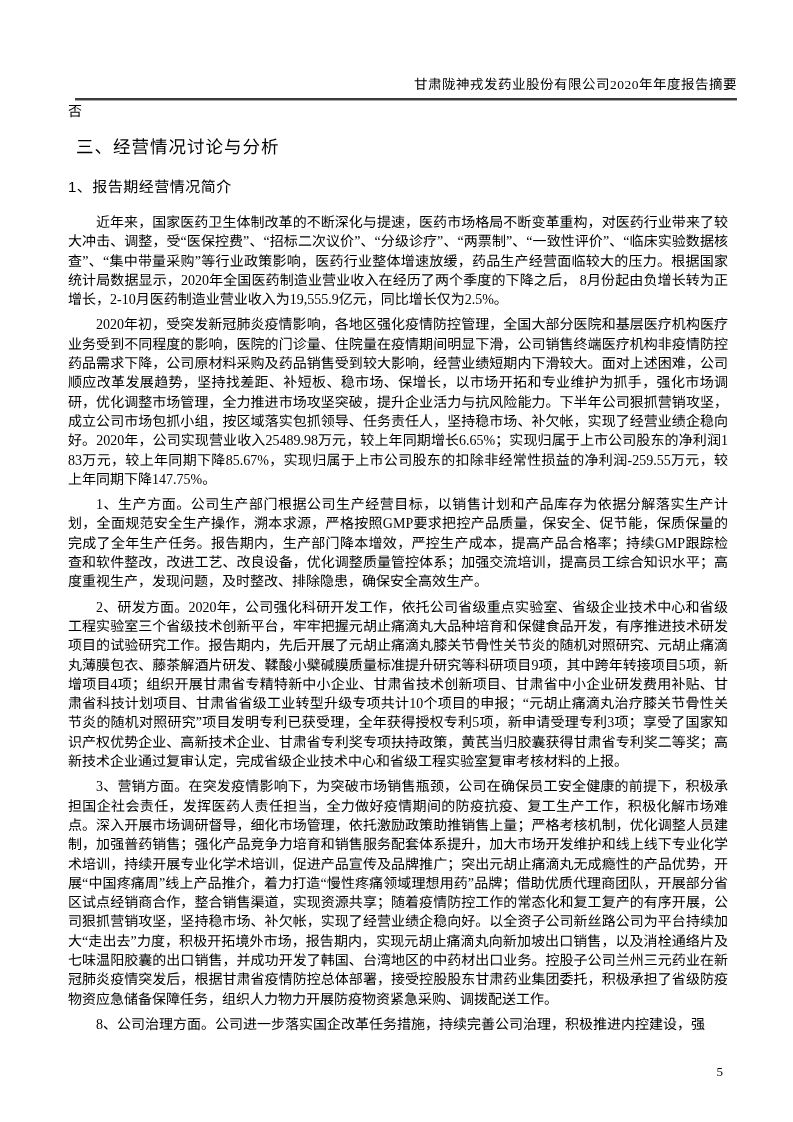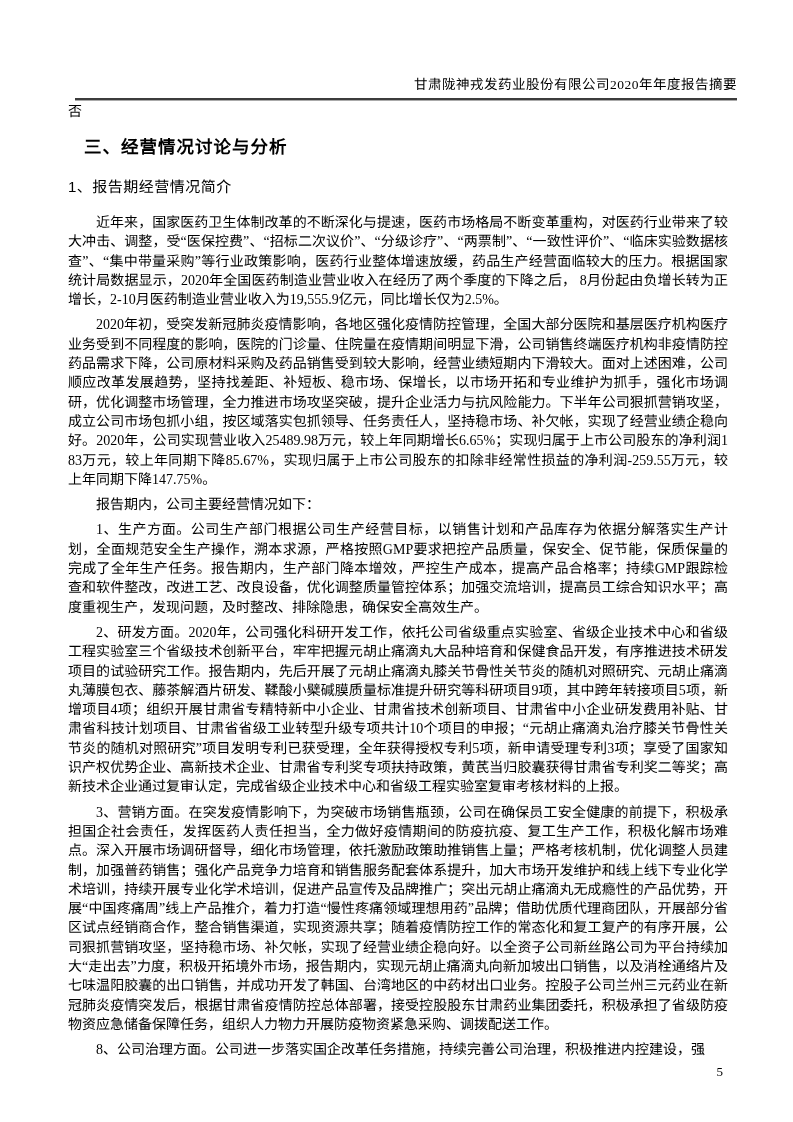--- a/index.html
+++ b/index.html
@@ -42,23 +42,23 @@
     top: 94px;
     left: 68px;
     width: 660px;
   }
   .answer {
     margin: 8px 0 0 0;
     font-size: 14px;
     line-height: 19px;
   }
   .section-heading {
-    margin: 14px 0 0 16px;
+    margin: 14px 0 0 8px;
     font-family: "Liberation Sans", "DejaVu Sans", sans-serif;
-    font-weight: bold;
+    font-weight: normal;
     font-size: 17.5px;
     line-height: 24px;
     letter-spacing: 1px;
   }
   .subsection-heading {
     margin: 18px 0 0 0;
     font-family: "Liberation Sans", "DejaVu Sans", sans-serif;
     font-weight: normal;
     font-size: 15px;
     line-height: 20px;
@@ -97,21 +97,20 @@
     <p class="answer">否</p>
 
     <h2 class="section-heading">三、经营情况讨论与分析</h2>
 
     <h3 class="subsection-heading">1、报告期经营情况简介</h3>
 
     <p class="para para-first">近年来，国家医药卫生体制改革的不断深化与提速，医药市场格局不断变革重构，对医药行业带来了较大冲击、调整，受“医保控费”、“招标二次议价”、“分级诊疗”、“两票制”、“一致性评价”、“临床实验数据核查”、“集中带量采购”等行业政策影响，医药行业整体增速放缓，药品生产经营面临较大的压力。根据国家统计局数据显示，2020年全国医药制造业营业收入在经历了两个季度的下降之后， 8月份起由负增长转为正增长，2-10月医药制造业营业收入为19,555.9亿元，同比增长仅为2.5%。</p>
 
     <p class="para">2020年初，受突发新冠肺炎疫情影响，各地区强化疫情防控管理，全国大部分医院和基层医疗机构医疗业务受到不同程度的影响，医院的门诊量、住院量在疫情期间明显下滑，公司销售终端医疗机构非疫情防控药品需求下降，公司原材料采购及药品销售受到较大影响，经营业绩短期内下滑较大。面对上述困难，公司顺应改革发展趋势，坚持找差距、补短板、稳市场、保增长，以市场开拓和专业维护为抓手，强化市场调研，优化调整市场管理，全力推进市场攻坚突破，提升企业活力与抗风险能力。下半年公司狠抓营销攻坚，成立公司市场包抓小组，按区域落实包抓领导、任务责任人，坚持稳市场、补欠帐，实现了经营业绩企稳向好。2020年，公司实现营业收入25489.98万元，较上年同期增长6.65%；实现归属于上市公司股东的净利润183万元，较上年同期下降85.67%，实现归属于上市公司股东的扣除非经常性损益的净利润-259.55万元，较上年同期下降147.75%。</p>
 
-    <p class="para">报告期内，公司主要经营情况如下：</p>
 
     <p class="para">1、生产方面。公司生产部门根据公司生产经营目标，以销售计划和产品库存为依据分解落实生产计划，全面规范安全生产操作，溯本求源，严格按照GMP要求把控产品质量，保安全、促节能，保质保量的完成了全年生产任务。报告期内，生产部门降本增效，严控生产成本，提高产品合格率；持续GMP跟踪检查和软件整改，改进工艺、改良设备，优化调整质量管控体系；加强交流培训，提高员工综合知识水平；高度重视生产，发现问题，及时整改、排除隐患，确保安全高效生产。</p>
 
     <p class="para">2、研发方面。2020年，公司强化科研开发工作，依托公司省级重点实验室、省级企业技术中心和省级工程实验室三个省级技术创新平台，牢牢把握元胡止痛滴丸大品种培育和保健食品开发，有序推进技术研发项目的试验研究工作。报告期内，先后开展了元胡止痛滴丸膝关节骨性关节炎的随机对照研究、元胡止痛滴丸薄膜包衣、藤茶解酒片研发、鞣酸小檗碱膜质量标准提升研究等科研项目9项，其中跨年转接项目5项，新增项目4项；组织开展甘肃省专精特新中小企业、甘肃省技术创新项目、甘肃省中小企业研发费用补贴、甘肃省科技计划项目、甘肃省省级工业转型升级专项共计10个项目的申报；“元胡止痛滴丸治疗膝关节骨性关节炎的随机对照研究”项目发明专利已获受理，全年获得授权专利5项，新申请受理专利3项；享受了国家知识产权优势企业、高新技术企业、甘肃省专利奖专项扶持政策，黄芪当归胶囊获得甘肃省专利奖二等奖；高新技术企业通过复审认定，完成省级企业技术中心和省级工程实验室复审考核材料的上报。</p>
 
     <p class="para">3、营销方面。在突发疫情影响下，为突破市场销售瓶颈，公司在确保员工安全健康的前提下，积极承担国企社会责任，发挥医药人责任担当，全力做好疫情期间的防疫抗疫、复工生产工作，积极化解市场难点。深入开展市场调研督导，细化市场管理，依托激励政策助推销售上量；严格考核机制，优化调整人员建制，加强普药销售；强化产品竞争力培育和销售服务配套体系提升，加大市场开发维护和线上线下专业化学术培训，持续开展专业化学术培训，促进产品宣传及品牌推广；突出元胡止痛滴丸无成瘾性的产品优势，开展“中国疼痛周”线上产品推介，着力打造“慢性疼痛领域理想用药”品牌；借助优质代理商团队，开展部分省区试点经销商合作，整合销售渠道，实现资源共享；随着疫情防控工作的常态化和复工复产的有序开展，公司狠抓营销攻坚，坚持稳市场、补欠帐，实现了经营业绩企稳向好。以全资子公司新丝路公司为平台持续加大“走出去”力度，积极开拓境外市场，报告期内，实现元胡止痛滴丸向新加坡出口销售，以及消栓通络片及七味温阳胶囊的出口销售，并成功开发了韩国、台湾地区的中药材出口业务。控股子公司兰州三元药业在新冠肺炎疫情突发后，根据甘肃省疫情防控总体部署，接受控股股东甘肃药业集团委托，积极承担了省级防疫物资应急储备保障任务，组织人力物力开展防疫物资紧急采购、调拨配送工作。</p>
 
     <p class="para">8、公司治理方面。公司进一步落实国企改革任务措施，持续完善公司治理，积极推进内控建设，强</p>
   </div>
 

